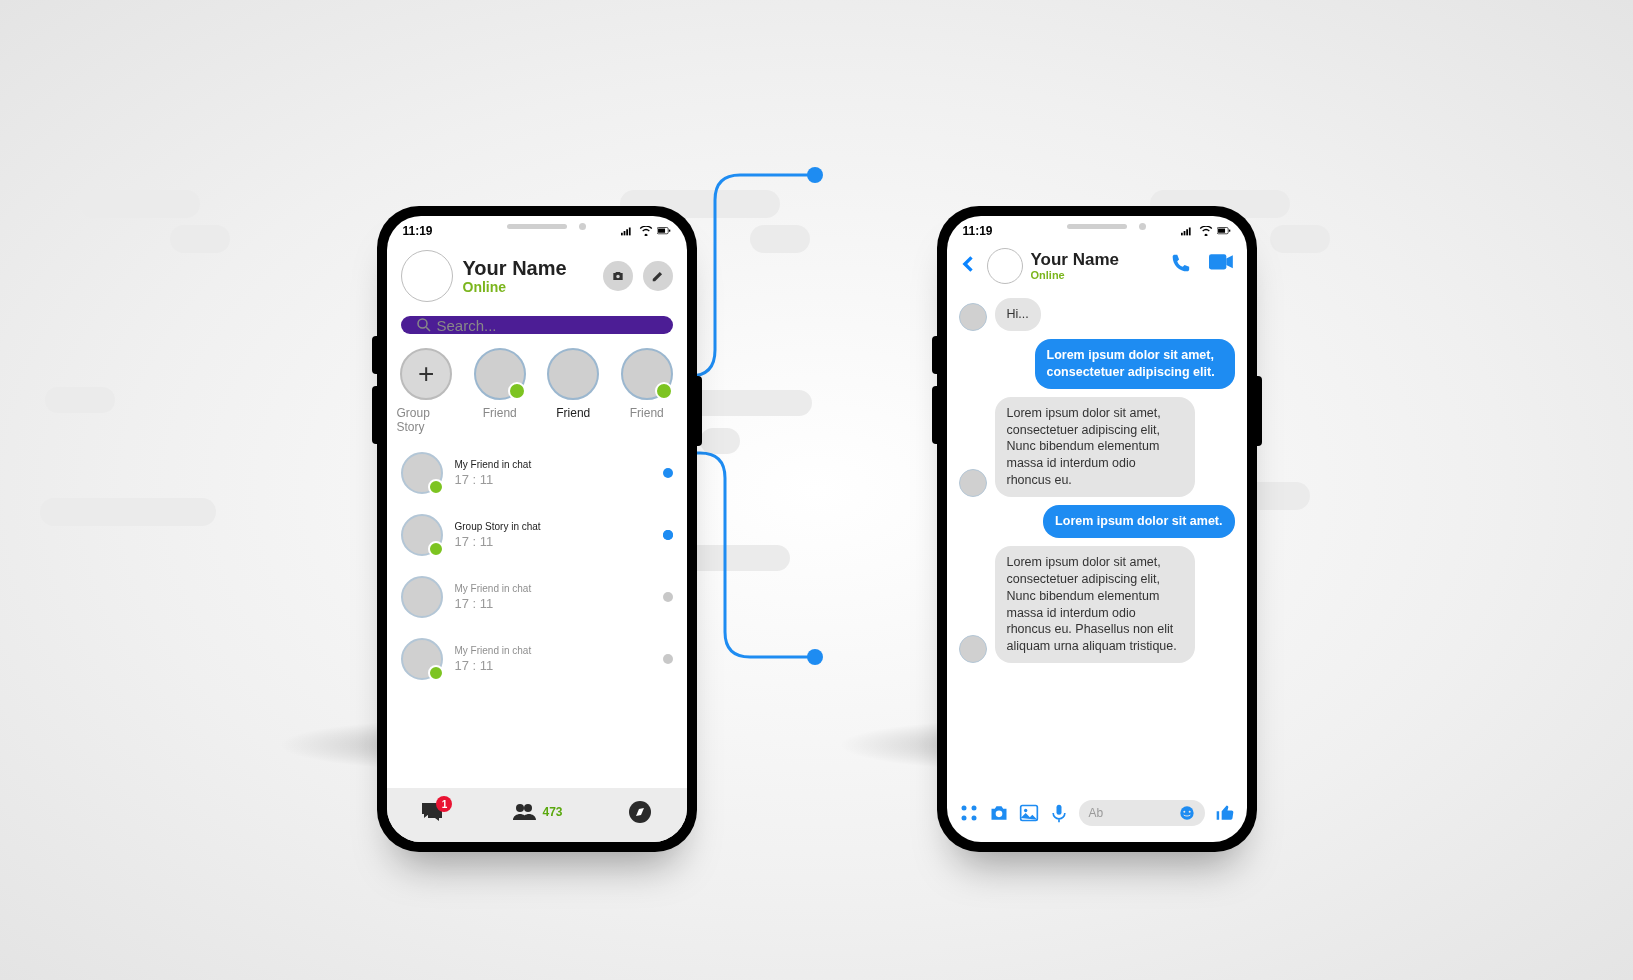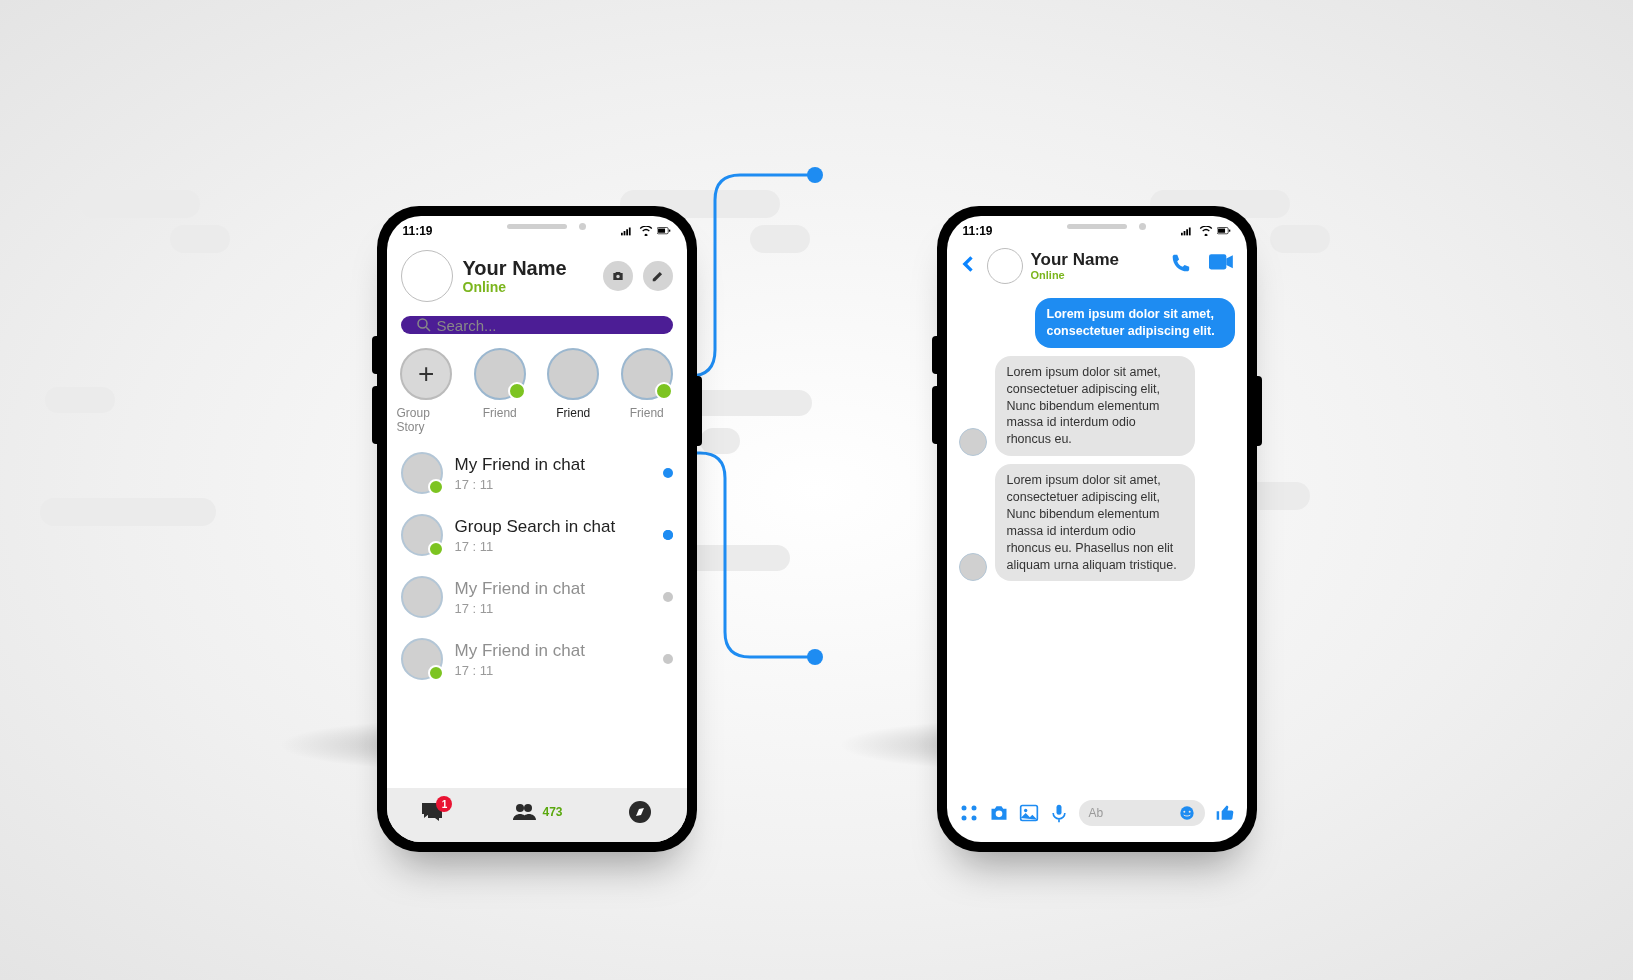--- a/index.html
+++ b/index.html
@@ -64,21 +64,21 @@
   .story .presence{position:absolute;right:-2px;bottom:-2px;width:18px;height:18px;background:#7dc421;border:2px solid #fff;border-radius:50%;}
   .story .lbl{font-size:12px;color:#888;}
   .story.active .lbl{color:#222;font-weight:500;}
 
   .chats{flex:1;overflow:hidden;padding:0 8px;}
   .chat{display:flex;align-items:center;gap:12px;padding:10px 6px;cursor:pointer;}
   .chat .av{width:42px;height:42px;border-radius:50%;background:#d0d0d0;border:2px solid #b3c6d6;position:relative;flex-shrink:0;}
   .chat.group .av::after{content:'';position:absolute;left:-8px;top:-4px;width:30px;height:30px;background:#d0d0d0;border:2px solid #b3c6d6;border-radius:50%;z-index:-1;}
   .chat .presence{position:absolute;right:-3px;bottom:-3px;width:16px;height:16px;background:#7dc421;border:2px solid #fff;border-radius:50%;}
   .chat .ct{flex:1;}
-  .chat .nm{font-size:17px;color:#222;}
+  .chat .nm{font-size:10px;color:#222;}
   .chat.read .nm{color:#8f8f8f;}
   .chat .tm{font-size:13px;color:#9a9a9a;margin-top:2px;}
   .chat .ind{width:10px;height:10px;border-radius:50%;background:#1e8cf2;}
   .chat .ind.double{display:flex;gap:-2px;}
   .chat .ind.double::before{content:'';width:10px;height:10px;border-radius:50%;background:#1e8cf2;margin-right:-3px;}
   .chat .ind.gray{background:#c8c8c8;}
 
   .bottom{display:flex;justify-content:space-around;align-items:center;background:#ececec;padding:12px 0 18px;}
   .bottom .tab{position:relative;display:flex;align-items:center;gap:4px;cursor:pointer;}
   .bottom svg{width:28px;height:24px;fill:#2b2b2b;}
@@ -233,21 +233,21 @@
               <div class="nm">My Friend in chat</div>
               <div class="tm">17 : 11</div>
             </div>
           <div class="ind"></div>
         </div>
         <div class="chat group">
           <div class="av">
               <div class="presence"></div>
             </div>
           <div class="ct">
-              <div class="nm">Group Search in chat</div>
+              <div class="nm">Group Story in chat</div>
               <div class="tm">17 : 11</div>
             </div>
           <div class="ind double"></div>
         </div>
         <div class="chat read">
           <div class="av"></div>
           <div class="ct">
               <div class="nm">My Friend in chat</div>
               <div class="tm">17 : 11</div>
             </div>
@@ -335,26 +335,33 @@
         </div>
         <div class="vid-btn" style="margin-left:10px">
           <svg viewBox="0 0 24 18">
               <rect x="0" y="0" width="16" height="14" rx="2"></rect>
               <path d="M16 4l6-3v12l-6-3z"></path>
             </svg>
         </div>
       </div>
 
       <div class="thread">
+        <div class="msg-row">
+          <div class="msg-av"></div>
+          <div class="bubble-msg gray">Hi...</div>
+        </div>
         <div class="msg-row right">
           <div class="bubble-msg blue">Lorem ipsum dolor sit amet, consectetuer adipiscing elit.</div>
         </div>
         <div class="msg-row">
           <div class="msg-av"></div>
           <div class="bubble-msg gray">Lorem ipsum dolor sit amet, consectetuer adipiscing elit, Nunc bibendum elementum massa id interdum odio rhoncus eu.</div>
+        </div>
+        <div class="msg-row right">
+          <div class="bubble-msg blue">Lorem ipsum dolor sit amet.</div>
         </div>
         <div class="msg-row">
           <div class="msg-av"></div>
           <div class="bubble-msg gray">Lorem ipsum dolor sit amet, consectetuer adipiscing elit, Nunc bibendum elementum massa id interdum odio rhoncus eu. Phasellus non elit aliquam urna aliquam tristique.</div>
         </div>
       </div>
 
       <div class="input-bar">
         <svg viewBox="0 0 24 24">
             <circle cx="6" cy="6" r="3"></circle>

